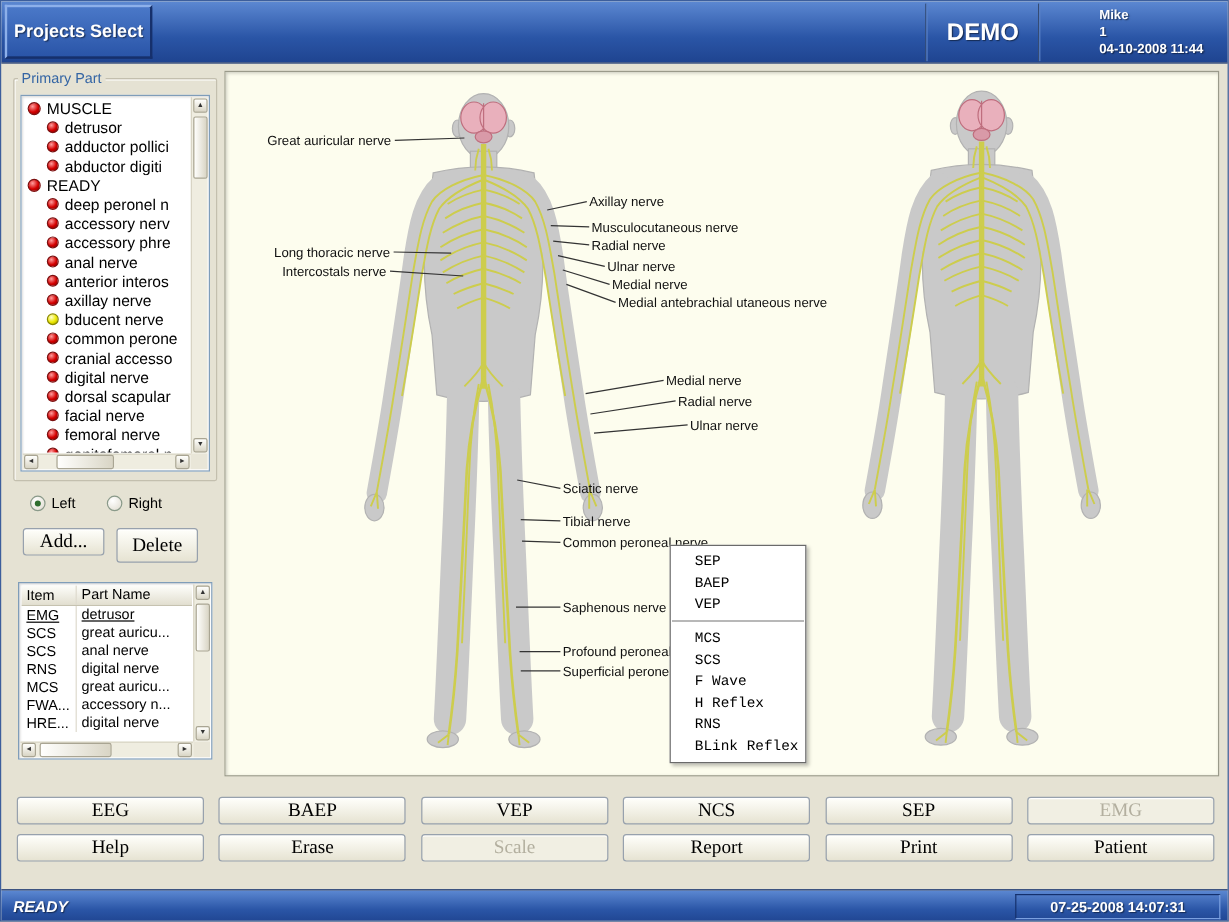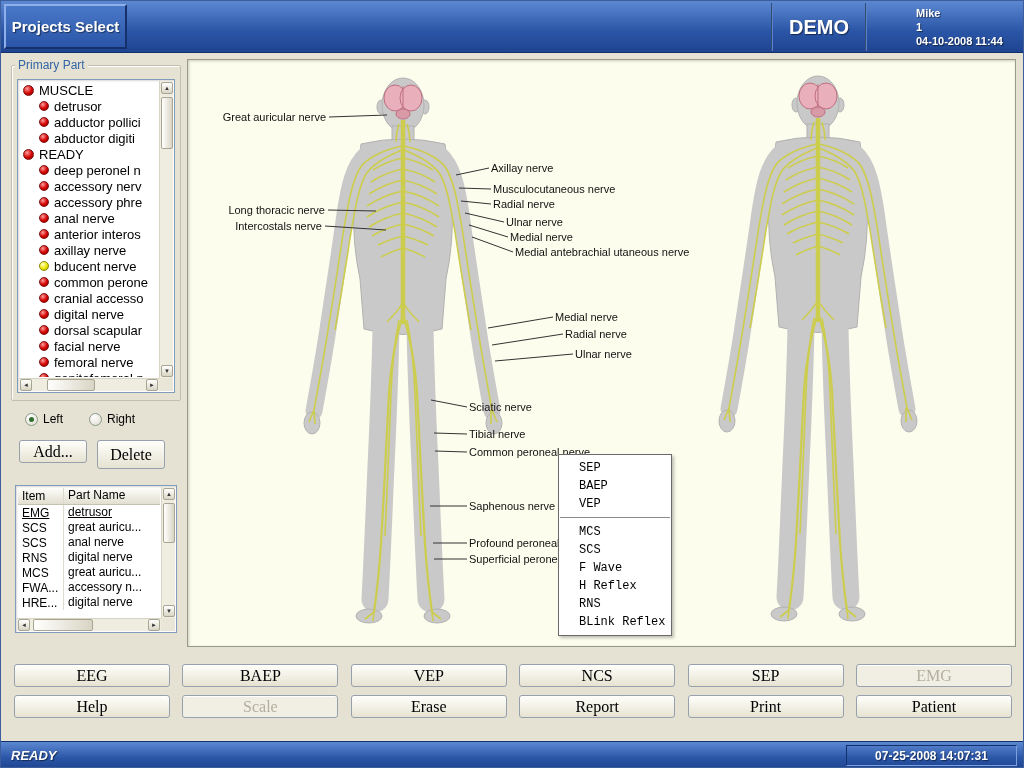--- a/index.html
+++ b/index.html
@@ -465,23 +465,23 @@
 
       <button class="xp-btn">SEP</button>
 
       <button class="xp-btn disabled">EMG</button>
 
   </div>
   <div class="btn-row row2">
 
       <button class="xp-btn">Help</button>
 
+      <button class="xp-btn">Erase</button>
+
       <button class="xp-btn disabled">Scale</button>
-
-      <button class="xp-btn">Erase</button>
 
       <button class="xp-btn">Report</button>
 
       <button class="xp-btn">Print</button>
 
       <button class="xp-btn">Patient</button>
 
   </div>
 
   <div class="statusbar">

